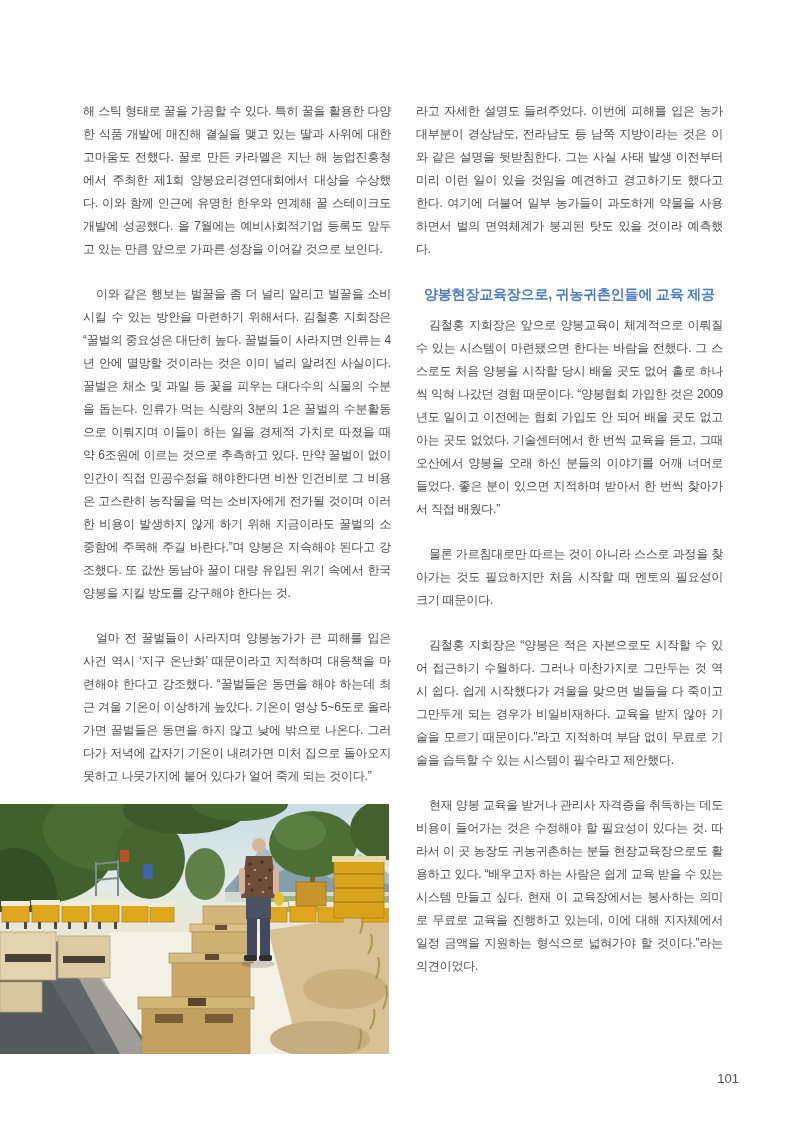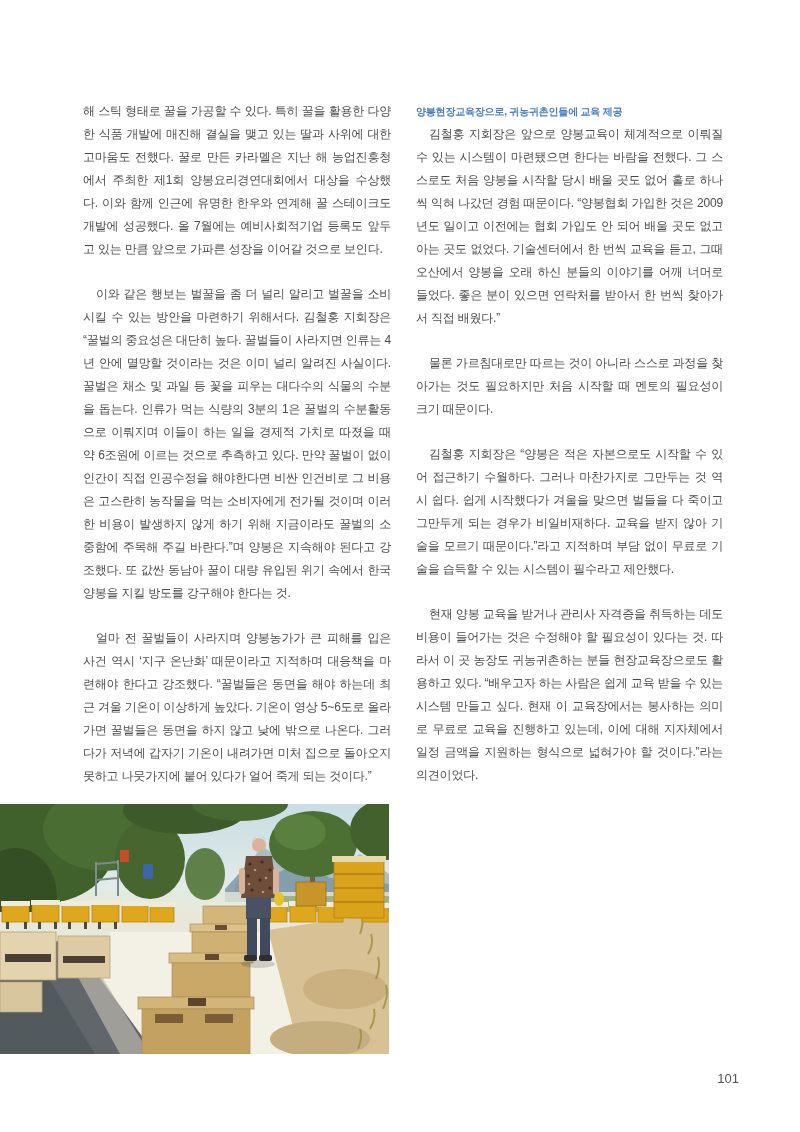--- a/index.html
+++ b/index.html
@@ -9,21 +9,21 @@
   }
   .col{position:absolute;top:100px;}
   .col-left{left:83px;width:308px;}
   .col-right{left:416px;width:307px;}
   p.body{
     margin:0 0 22px 0;font-size:12px;line-height:23px;letter-spacing:-0.2px;
     color:var(--body-text,#4c4c4c);text-align:justify;word-break:break-all;text-indent:13px;
   }
   p.body.no-indent{text-indent:0;}
   h2.subhead{
-    margin:0;font-size:10px;line-height:23px;font-weight:bold;letter-spacing:-0.2px;
+    margin:8px;font-size:14px;line-height:23px;font-weight:bold;letter-spacing:-0.2px;
     color:var(--subheading-blue,#4a7ec2);
   }
   .photo{
     position:absolute;left:0;top:804px;width:389px;height:250px;overflow:hidden;background:#dfe7dd;
   }
   .photo svg{display:block;}
   .pageno{
     position:absolute;top:1071px;left:639px;width:100px;text-align:right;
     font-size:13px;color:#565656;
   }
@@ -33,22 +33,23 @@
 
 <div class="page">
 
   <div class="col col-left">
     <p class="body no-indent">해 스틱 형태로 꿀을 가공할 수 있다. 특히 꿀을 활용한 다양한 식품 개발에 매진해 결실을 맺고 있는 딸과 사위에 대한 고마움도 전했다. 꿀로 만든 카라멜은 지난 해 농업진흥청에서 주최한 제1회 양봉요리경연대회에서 대상을 수상했다. 이와 함께 인근에 유명한 한우와 연계해 꿀 스테이크도 개발에 성공했다. 올 7월에는 예비사회적기업 등록도 앞두고 있는 만큼 앞으로 가파른 성장을 이어갈 것으로 보인다.</p>
     <p class="body">이와 같은 행보는 벌꿀을 좀 더 널리 알리고 벌꿀을 소비시킬 수 있는 방안을 마련하기 위해서다. 김철홍 지회장은 “꿀벌의 중요성은 대단히 높다. 꿀벌들이 사라지면 인류는 4년 안에 멸망할 것이라는 것은 이미 널리 알려진 사실이다. 꿀벌은 채소 및 과일 등 꽃을 피우는 대다수의 식물의 수분을 돕는다. 인류가 먹는 식량의 3분의 1은 꿀벌의 수분활동으로 이뤄지며 이들이 하는 일을 경제적 가치로 따졌을 때 약 6조원에 이르는 것으로 추측하고 있다. 만약 꿀벌이 없이 인간이 직접 인공수정을 해야한다면 비싼 인건비로 그 비용은 고스란히 농작물을 먹는 소비자에게 전가될 것이며 이러한 비용이 발생하지 않게 하기 위해 지금이라도 꿀벌의 소중함에 주목해 주길 바란다.”며 양봉은 지속해야 된다고 강조했다. 또 값싼 동남아 꿀이 대량 유입된 위기 속에서 한국 양봉을 지킬 방도를 강구해야 한다는 것.</p>
     <p class="body">얼마 전 꿀벌들이 사라지며 양봉농가가 큰 피해를 입은 사건 역시 ‘지구 온난화’ 때문이라고 지적하며 대응책을 마련해야 한다고 강조했다. “꿀벌들은 동면을 해야 하는데 최근 겨울 기온이 이상하게 높았다. 기온이 영상 5~6도로 올라가면 꿀벌들은 동면을 하지 않고 낮에 밖으로 나온다. 그러다가 저녁에 갑자기 기온이 내려가면 미처 집으로 돌아오지 못하고 나뭇가지에 붙어 있다가 얼어 죽게 되는 것이다.”</p>
   </div>
 
   <div class="col col-right">
+    <p class="body no-indent">라고 자세한 설명도 들려주었다. 이번에 피해를 입은 농가 대부분이 경상남도, 전라남도 등 남쪽 지방이라는 것은 이와 같은 설명을 뒷받침한다. 그는 사실 사태 발생 이전부터 미리 이런 일이 있을 것임을 예견하고 경고하기도 했다고 한다. 여기에 더불어 일부 농가들이 과도하게 약물을 사용하면서 벌의 면역체계가 붕괴된 탓도 있을 것이라 예측했다.</p>
     <h2 class="subhead">양봉현장교육장으로, 귀농귀촌인들에 교육 제공</h2>
-    <p class="body">김철홍 지회장은 앞으로 양봉교육이 체계적으로 이뤄질 수 있는 시스템이 마련됐으면 한다는 바람을 전했다. 그 스스로도 처음 양봉을 시작할 당시 배울 곳도 없어 홀로 하나씩 익혀 나갔던 경험 때문이다. “양봉협회 가입한 것은 2009년도 일이고 이전에는 협회 가입도 안 되어 배울 곳도 없고 아는 곳도 없었다. 기술센터에서 한 번씩 교육을 듣고, 그때 오산에서 양봉을 오래 하신 분들의 이야기를 어깨 너머로 들었다. 좋은 분이 있으면 연락처를 받아서 한 번씩 찾아가서 직접 배웠다.”</p>
+    <p class="body">김철홍 지회장은 앞으로 양봉교육이 체계적으로 이뤄질 수 있는 시스템이 마련됐으면 한다는 바람을 전했다. 그 스스로도 처음 양봉을 시작할 당시 배울 곳도 없어 홀로 하나씩 익혀 나갔던 경험 때문이다. “양봉협회 가입한 것은 2009년도 일이고 이전에는 협회 가입도 안 되어 배울 곳도 없고 아는 곳도 없었다. 기술센터에서 한 번씩 교육을 듣고, 그때 오산에서 양봉을 오래 하신 분들의 이야기를 어깨 너머로 들었다. 좋은 분이 있으면 지적하며 받아서 한 번씩 찾아가서 직접 배웠다.”</p>
     <p class="body">물론 가르침대로만 따르는 것이 아니라 스스로 과정을 찾아가는 것도 필요하지만 처음 시작할 때 멘토의 필요성이 크기 때문이다.</p>
     <p class="body">김철홍 지회장은 “양봉은 적은 자본으로도 시작할 수 있어 접근하기 수월하다. 그러나 마찬가지로 그만두는 것 역시 쉽다. 쉽게 시작했다가 겨울을 맞으면 벌들을 다 죽이고 그만두게 되는 경우가 비일비재하다. 교육을 받지 않아 기술을 모르기 때문이다.”라고 지적하며 부담 없이 무료로 기술을 습득할 수 있는 시스템이 필수라고 제안했다.</p>
     <p class="body">현재 양봉 교육을 받거나 관리사 자격증을 취득하는 데도 비용이 들어가는 것은 수정해야 할 필요성이 있다는 것. 따라서 이 곳 농장도 귀농귀촌하는 분들 현장교육장으로도 활용하고 있다. “배우고자 하는 사람은 쉽게 교육 받을 수 있는 시스템 만들고 싶다. 현재 이 교육장에서는 봉사하는 의미로 무료로 교육을 진행하고 있는데, 이에 대해 지자체에서 일정 금액을 지원하는 형식으로 넓혀가야 할 것이다.”라는 의견이었다.</p>
   </div>
 
   <div class="photo" role="img" aria-label="양봉장에서 벌통들 사이에 서 있는 남성">
     <svg viewBox="0 0 389 250" width="389" height="250" preserveAspectRatio="none">
       <defs>
         <linearGradient id="sky" x1="0" y1="0" x2="0" y2="1">
           <stop offset="0" stop-color="#c8dde4"></stop>

